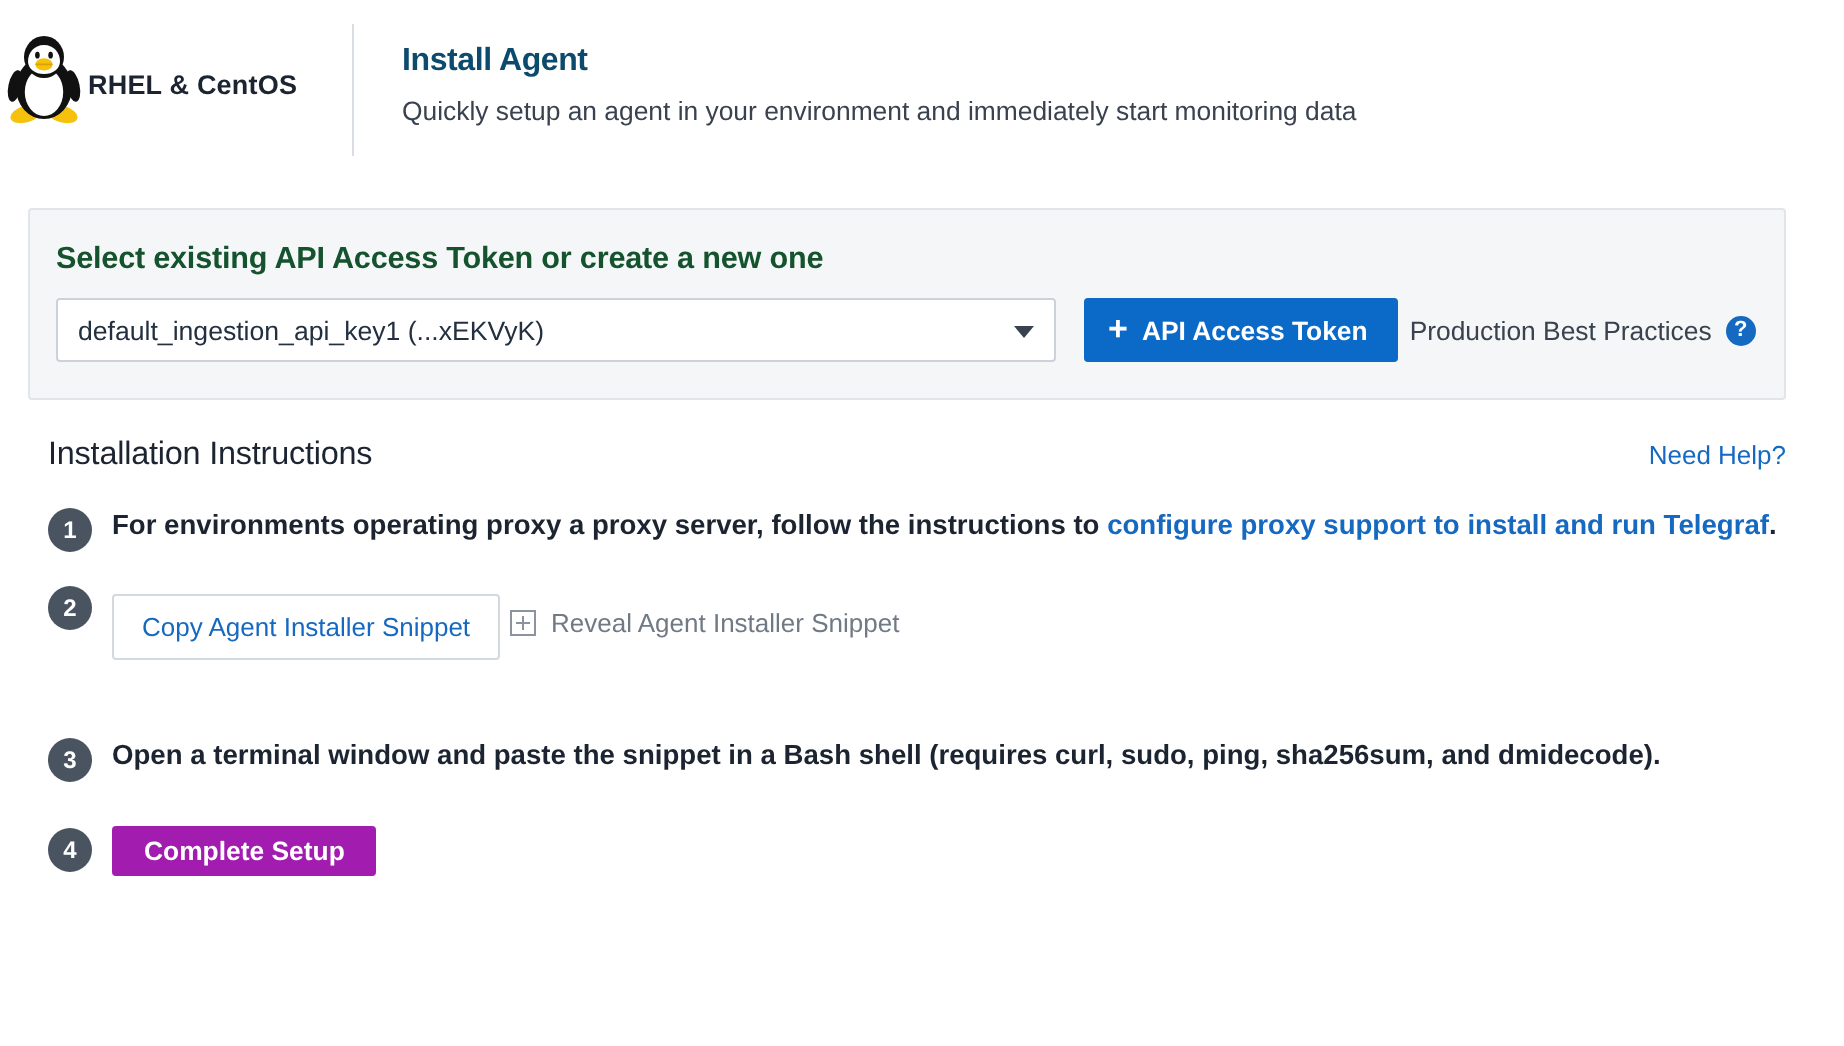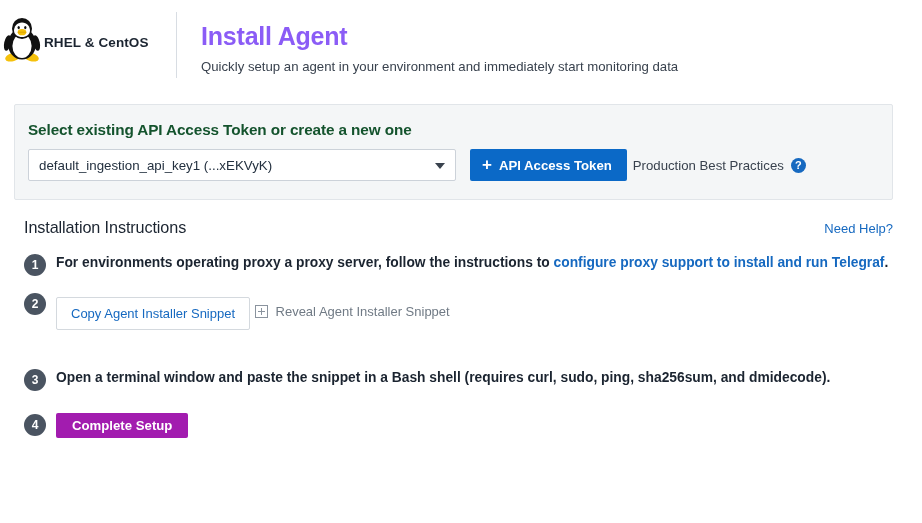--- a/index.html
+++ b/index.html
@@ -51,23 +51,23 @@
     width: 1px;
     background: #d8dde3;
     align-self: stretch;
     margin: 2px 0 12px 0;
   }
   .title-block {
     padding-left: 24px;
     padding-top: 12px;
   }
   .page-title {
-    font-size: 25px;
-    font-weight: bold;
-    color: #8b5cf6;
+    font-size: 16px;
+    font-weight: bold;
+    color: #0c4a6e;
     letter-spacing: -0.2px;
     line-height: 1.15;
     margin: 0;
   }
   .page-subtitle {
     font-size: 13.2px;
     color: #39424e;
     margin-top: 7px;
     line-height: 1.3;
   }
@@ -87,21 +87,21 @@
     color: #14532d;
     margin-bottom: 10px;
     letter-spacing: -0.1px;
   }
   .token-row {
     display: flex;
     align-items: center;
   }
   .token-select {
     position: relative;
-    width: 428px;
+    width: 500px;
     height: 32px;
     background: #ffffff;
     border: 1px solid #ccd2d9;
     border-radius: 2px;
     box-sizing: border-box;
     display: flex;
     align-items: center;
     padding: 0 10px;
     cursor: pointer;
   }

